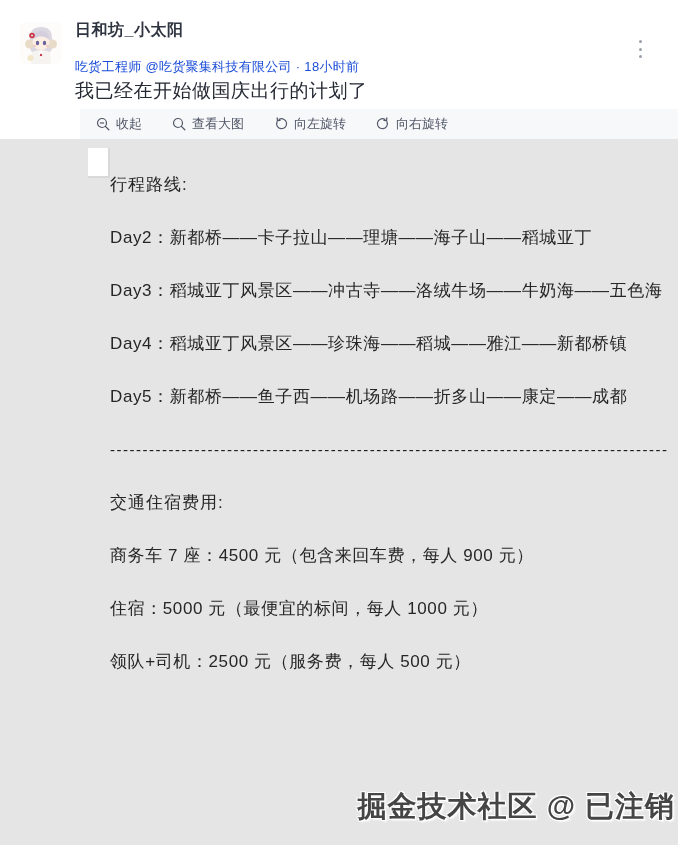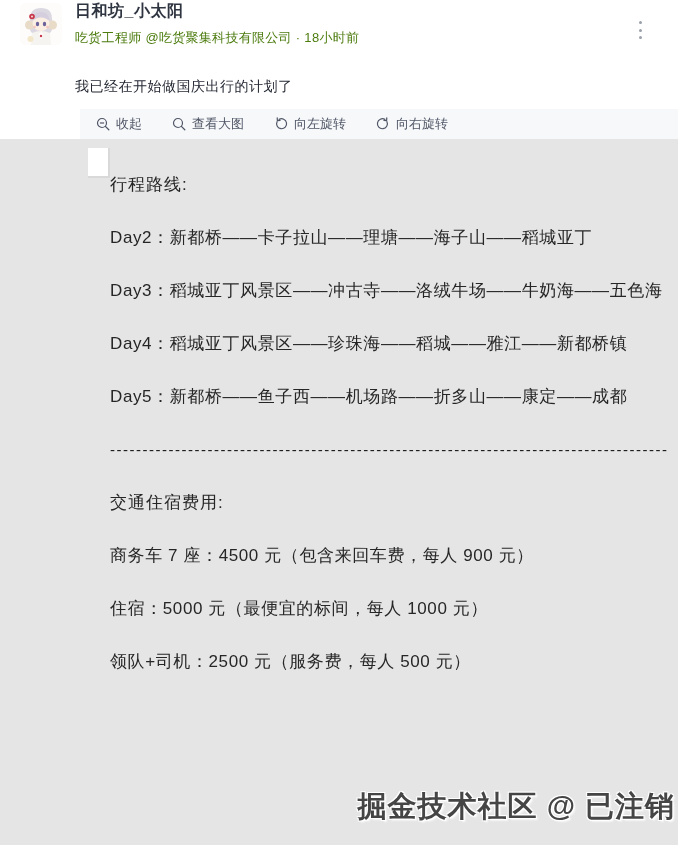--- a/index.html
+++ b/index.html
@@ -1,33 +1,33 @@
 <!DOCTYPE html>
 <html><head>
 <meta charset="utf-8">
 <style>
   * { margin: 0; padding: 0; box-sizing: border-box; }
   html, body { width: 678px; height: 845px; background: #ffffff; overflow: hidden;
     font-family: "Liberation Sans", "DejaVu Sans", sans-serif; }
   .page { position: relative; width: 678px; height: 845px; background: #fff; }
 
   
-  .header { position: absolute; top: 1px; left: 20px; right: 16px; height: 46px; }
+  .header { position: absolute; top: 20px; left: 20px; right: 16px; height: 46px; }
   .avatar { position: absolute; left: 0; top: 2px; width: 42px; height: 42px;
     border-radius: 6px; overflow: hidden; background: #fdfbf8; cursor: pointer; }
   .user-block { position: absolute; left: 55px; top: 0; }
   .username { font-size: 16px; font-weight: 600; color: #2e3440; letter-spacing: .5px; cursor: pointer; }
-  .usermeta { margin-top: 7px; font-size: 13px; color: #4d7c0f; letter-spacing: .3px; }
+  .usermeta { margin-top: 17px; font-size: 13px; color: #1d4ed8; letter-spacing: .3px; }
   .kebab { position: absolute; right: 14px; top: 18px; width: 16px; height: 22px;
     display: flex; flex-direction: column; align-items: center; justify-content: space-between;
     padding: 2px 0; cursor: pointer; }
   .kebab i { width: 3px; height: 3px; border-radius: 50%; background: #9aa0aa; }
 
   
-  .post-text { position: absolute; top: 78px; left: 75px; font-size: 14px;
+  .post-text { position: absolute; top: 78px; left: 75px; font-size: 19px;
     color: #252933; letter-spacing: .5px; }
 
   
   .toolbar { position: absolute; top: 109px; left: 80px; right: 0; height: 30px;
     background: #f7f8fa; display: flex; gap: 30px; padding: 0 16px; }
   .tool-item { display: flex; align-items: center; gap: 6px; font-size: 13px;
     color: #515767; cursor: pointer; white-space: nowrap; }
   .tool-item svg { display: block; }
 
   

